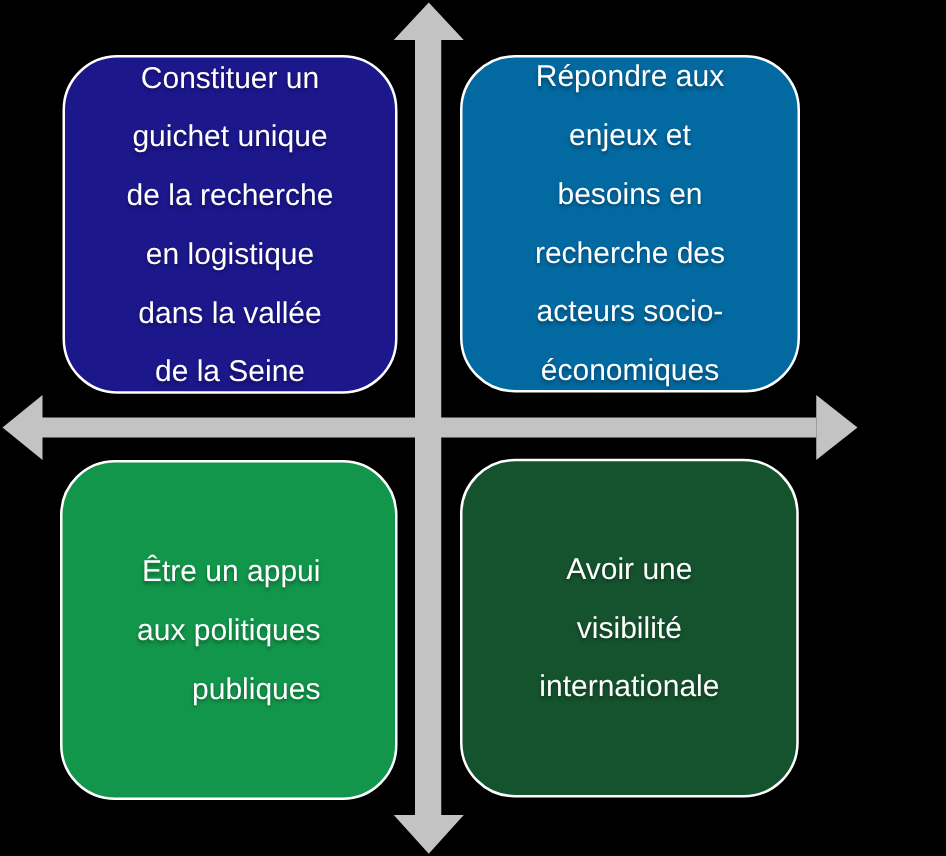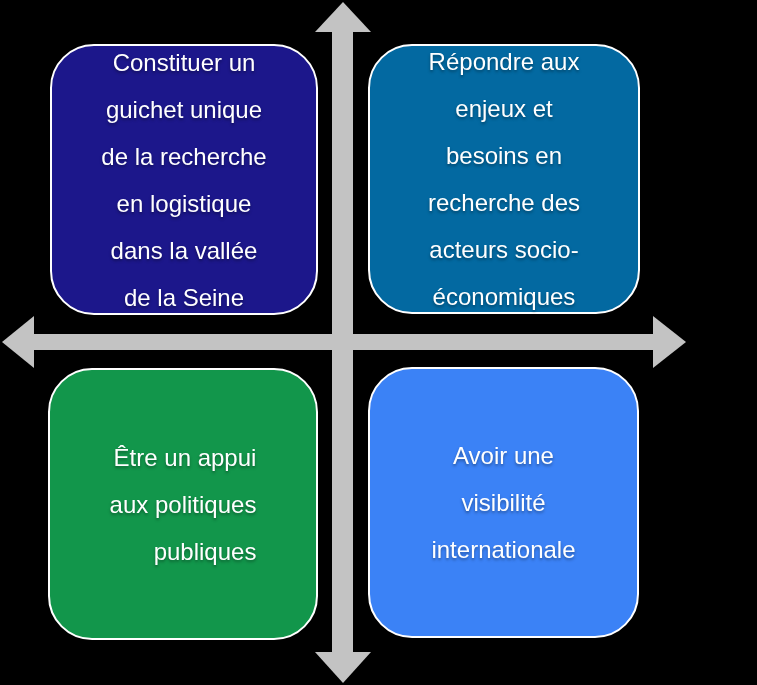--- a/index.html
+++ b/index.html
@@ -77,19 +77,19 @@
 acteurs socio-
 économiques</div>
   </div>
 
   <div class="quadrant q-bottom-left" style="background-color: rgb(18, 150, 75); color: rgb(255, 255, 255);">
     <div class="label">Être un appui
 aux politiques
 publiques</div>
   </div>
 
-  <div class="quadrant q-bottom-right" style="background-color: #3b82f6; color: rgb(255, 255, 255);">
+  <div class="quadrant q-bottom-right" style="background-color: #14532d; color: rgb(255, 255, 255);">
     <div class="label">Avoir une
 visibilité
 internationale</div>
   </div>
 
 </div>
 
 </body></html>

